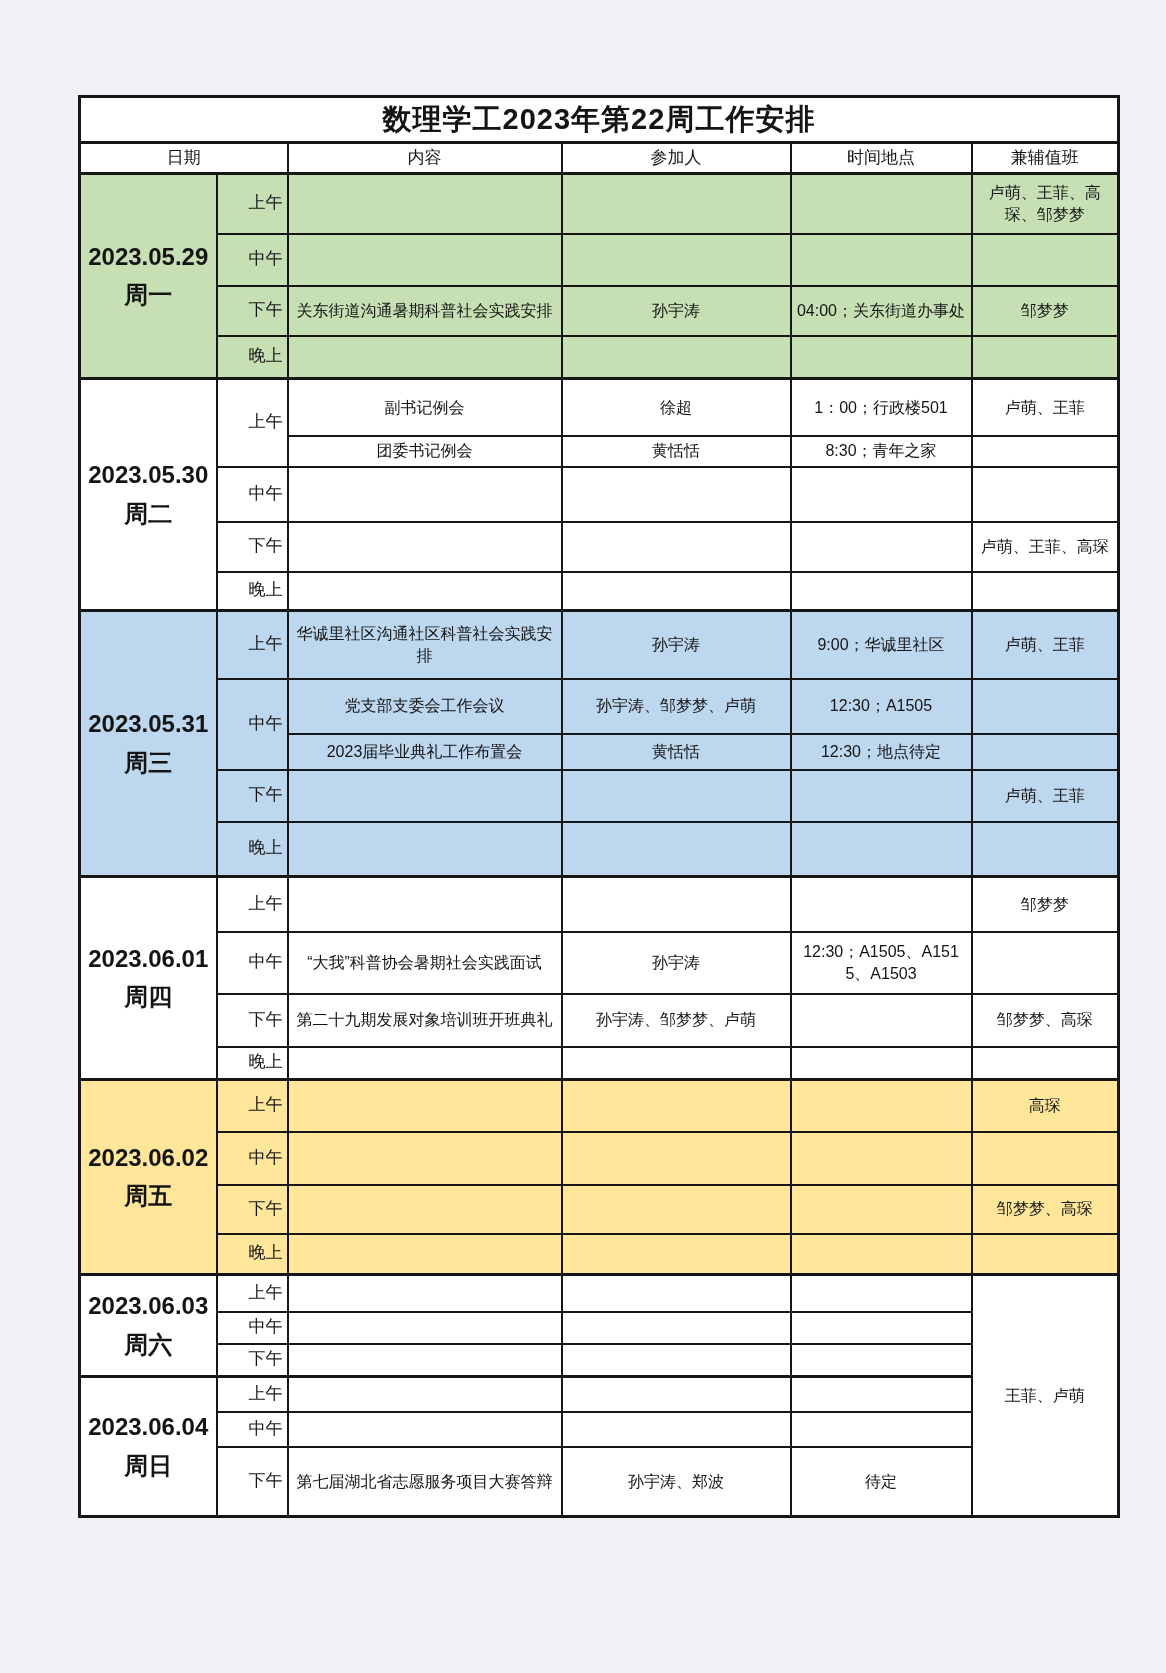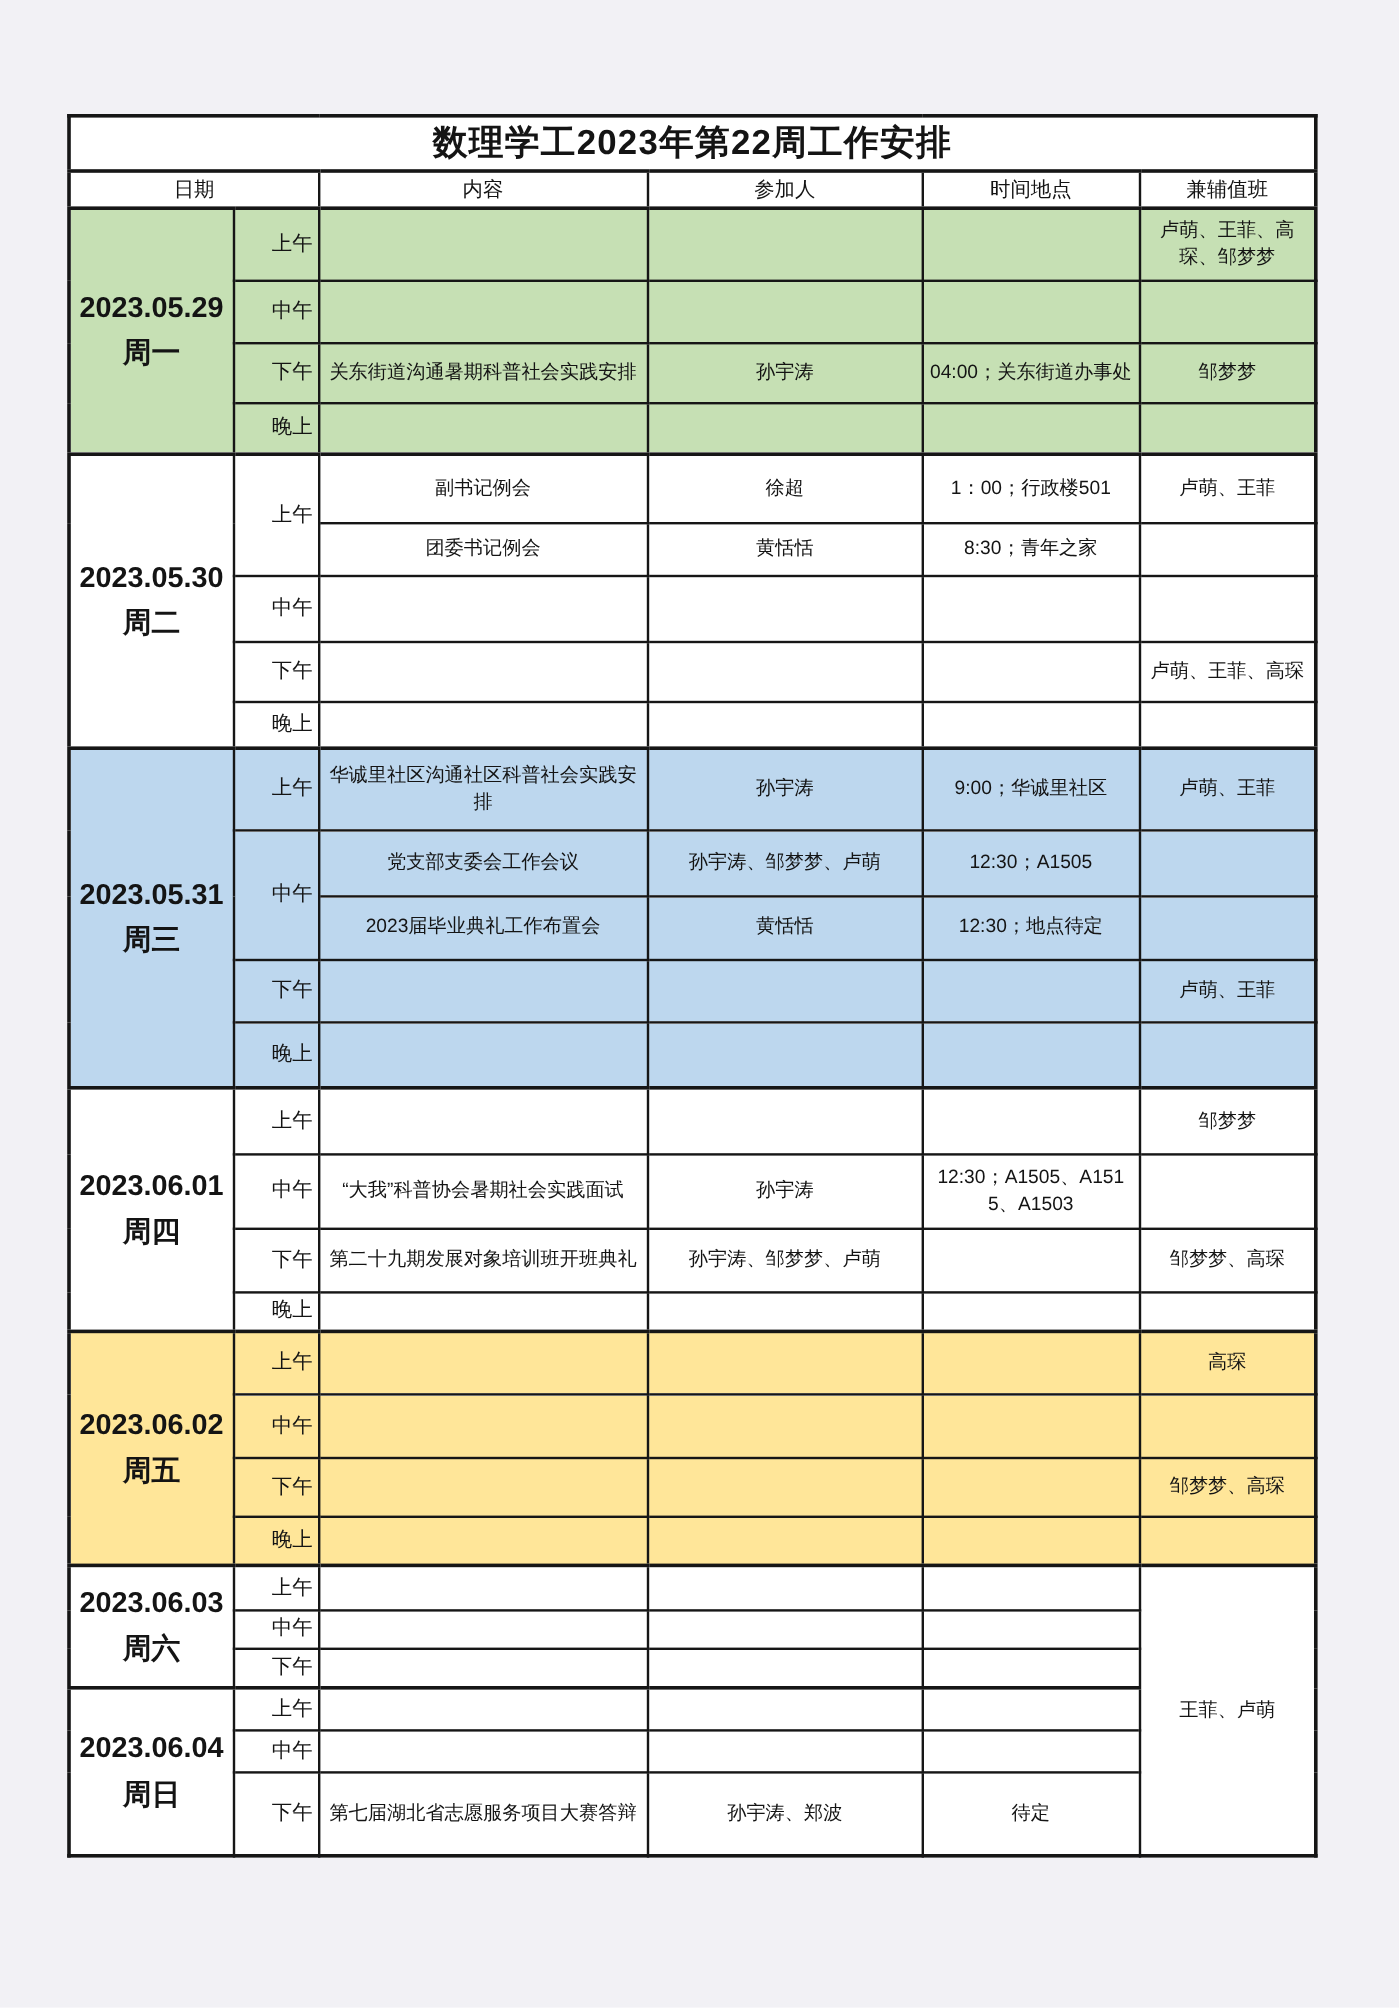--- a/index.html
+++ b/index.html
@@ -3,21 +3,21 @@
 <meta charset="utf-8">
 <style>
   html,body{margin:0;padding:0;}
   body{
     width:1166px;height:1673px;
     background:#f2f1f5;
     font-family:"Liberation Sans", sans-serif;
     color:#141414;
     position:relative;
   }
-  .sheet{position:absolute;left:56px;top:95px;}
+  .sheet{position:absolute;left:78px;top:95px;}
   table{
     border-collapse:collapse;
     table-layout:fixed;
     background:#ffffff;
     border:3px solid #161616;
   }
   td{
     border:2px solid #161616;
     text-align:center;
     vertical-align:middle;
@@ -103,21 +103,21 @@
     <td rowspan="5" class="date">
       <div>2023.05.30</div>
       <div>周二</div>
     </td>
     <td rowspan="2" class="period">上午</td>
     <td class="content">副书记例会</td>
     <td class="part">徐超</td>
     <td class="time">1：00；行政楼501</td>
     <td class="duty">卢萌、王菲</td>
   </tr>
-  <tr style="height:44px">
+  <tr style="height:31px">
     <td class="content">团委书记例会</td>
     <td class="part">黄恬恬</td>
     <td class="time">8:30；青年之家</td>
     <td class="duty"></td>
   </tr>
   <tr style="height:55px">
     <td class="period">中午</td>
     <td class="content"></td>
     <td class="part"></td>
     <td class="time"></td>
@@ -149,21 +149,21 @@
     <td class="time">9:00；华诚里社区</td>
     <td class="duty">卢萌、王菲</td>
   </tr>
   <tr class="b" style="height:55px">
     <td rowspan="2" class="period">中午</td>
     <td class="content">党支部支委会工作会议</td>
     <td class="part">孙宇涛、邹梦梦、卢萌</td>
     <td class="time">12:30；A1505</td>
     <td class="duty"></td>
   </tr>
-  <tr class="b" style="height:53px">
+  <tr class="b" style="height:36px">
     <td class="content">2023届毕业典礼工作布置会</td>
     <td class="part">黄恬恬</td>
     <td class="time">12:30；地点待定</td>
     <td class="duty"></td>
   </tr>
   <tr class="b" style="height:52px">
     <td class="period">下午</td>
     <td class="content"></td>
     <td class="part"></td>
     <td class="time"></td>

